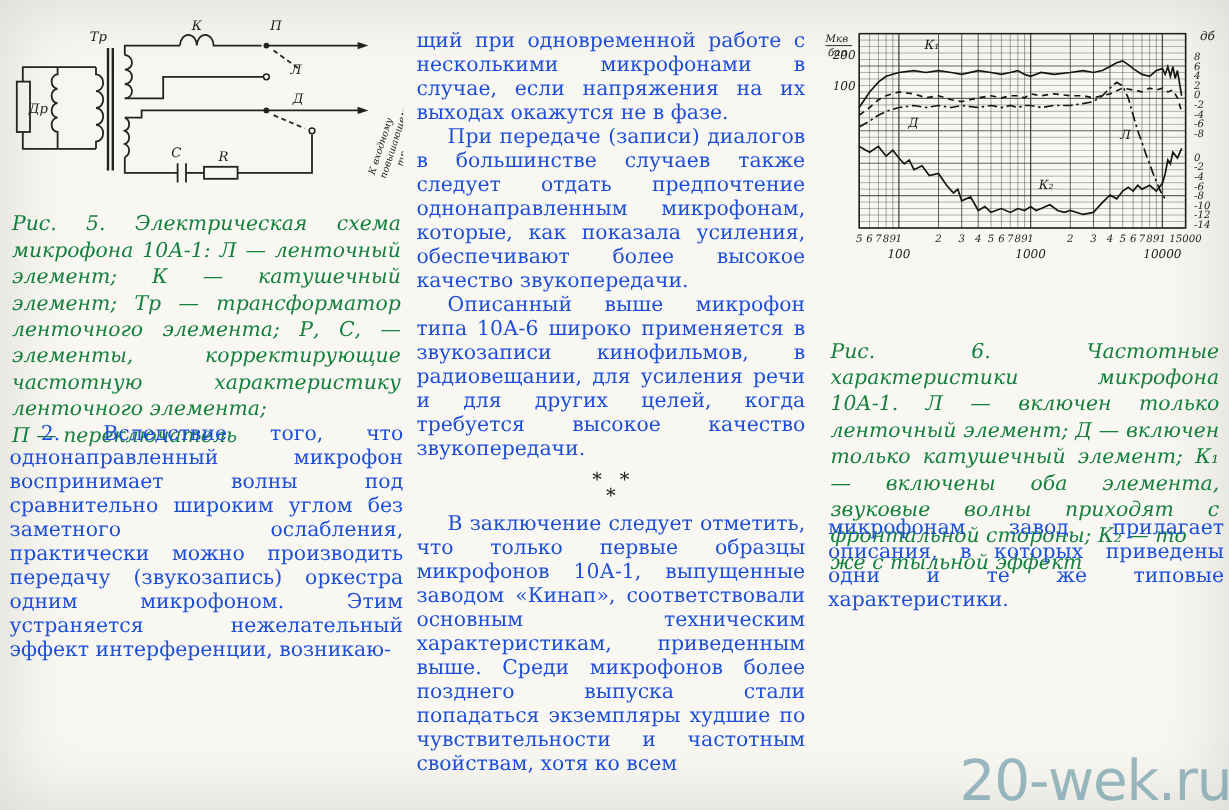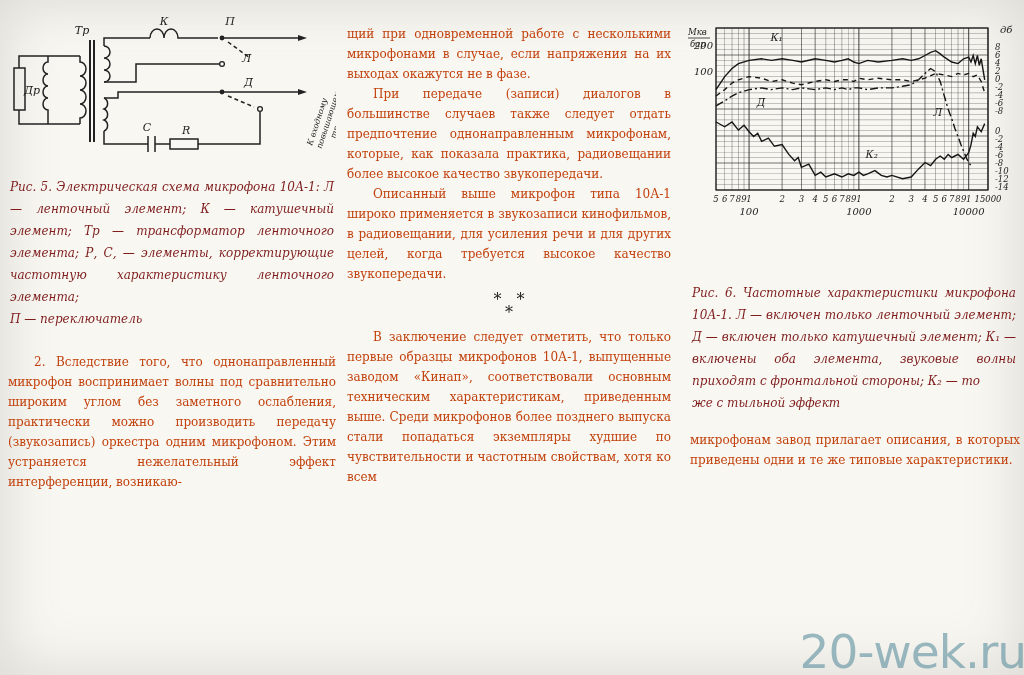--- a/index.html
+++ b/index.html
@@ -4,23 +4,23 @@
 <style>
   html,body{margin:0;padding:0;}
   body{
     width:1024px;height:675px;position:relative;overflow:hidden;
     background:#f8f7f2;color:#222;
     font-family:"DejaVu Serif", "Liberation Serif", serif;
     box-shadow:inset 0 0 60px rgba(110,105,95,.22);
   }
   .abs{position:absolute;}
   p{margin:0;}
-  .body{font-size:12px;line-height:20px;text-align:justify;text-indent:26px;color:#c2410c;}
+  .body{font-size:17px;line-height:20px;text-align:justify;text-indent:26px;color:#1d4ed8;}
   .body.cont{text-indent:0;}
-  .caption{font-style:italic;font-size:12px;line-height:22px;text-align:justify;color:#7f1d1d;}
+  .caption{font-style:italic;font-size:17px;line-height:22px;text-align:justify;color:#15803d;}
   .caption.centerline{text-align:left;}
   .dinkus{ text-align:center;font-size:16px;line-height:13px;color:#222;margin-top:9px;}
   .dinkus div{word-spacing:10px;}
   .watermark{
     right:-2px;bottom:-4px;font-family:"DejaVu Sans", "Liberation Sans", sans-serif;
     font-size:47px;color:rgba(96,146,160,.62);letter-spacing:-1px;z-index:5;
   }
   svg text{font-family:"DejaVu Serif", serif;fill:#1c1c1c;}
   .schlab{font-size:11px;font-style:italic;}
   .schsmall{font-size:8px;font-style:italic;}
@@ -95,22 +95,22 @@
   <p class="caption">Рис. 5. Электрическая схема микрофона 10А-1: Л — ленточный элемент; К — катушечный элемент; Тр — трансформатор ленточного элемента; Р, С, — элементы, корректирующие частотную характеристику ленточного элемента;</p>
   <p class="caption centerline">П — переключатель</p>
 </div>
 
 <div class="abs" style="left:8px;top:352px;width:328px;">
   <p class="body">2. Вследствие того, что однонаправленный микрофон воспринимает волны под сравнительно широким углом без заметного ослабления, практически можно производить передачу (звукозапись) оркестра одним микрофоном. Этим устраняется нежелательный эффект интерференции, возникаю-</p>
 </div>
 
 <div class="abs" style="left:347px;top:24px;width:324px;">
   <p class="body cont">щий при одновременной работе с несколькими микрофонами в случае, если напряжения на их выходах окажутся не в фазе.</p>
-  <p class="body">При передаче (записи) диалогов в большинстве случаев также следует отдать предпочтение однонаправленным микрофонам, которые, как показала практика, радиовещании более высокое качество звукопередачи.</p>
-  <p class="body">Описанный выше микрофон типа 10А-1 широко применяется в звукозаписи кинофильмов, в радиовещании, для усиления речи и для других целей, когда требуется высокое качество звукопередачи.</p>
+  <p class="body">При передаче (записи) диалогов в большинстве случаев также следует отдать предпочтение однонаправленным микрофонам, которые, как показала усиления, обеспечивают более высокое качество звукопередачи.</p>
+  <p class="body">Описанный выше микрофон типа 10А-6 широко применяется в звукозаписи кинофильмов, в радиовещании, для усиления речи и для других целей, когда требуется высокое качество звукопередачи.</p>
   <div class="dinkus">
     <div>*  *</div>
     <div>*</div>
   </div>
   <p class="body" style="margin-top:8px;">В заключение следует отметить, что только первые образцы микрофонов 10А-1, выпущенные заводом «Кинап», соответствовали основным техническим характеристикам, приведенным выше. Среди микрофонов более позднего выпуска стали попадаться экземпляры худшие по чувствительности и частотным свойствам, хотя ко всем</p>
 </div>
 
 <div class="abs" style="left:686px;top:18px;width:338px;height:218px;">
   <svg id="freq-chart" width="338" height="218" viewBox="0 0 338 218">
       <line x1="30" y1="10" x2="302" y2="10" stroke="#3d3d3d" stroke-width="0.9" opacity="0.8"></line>

